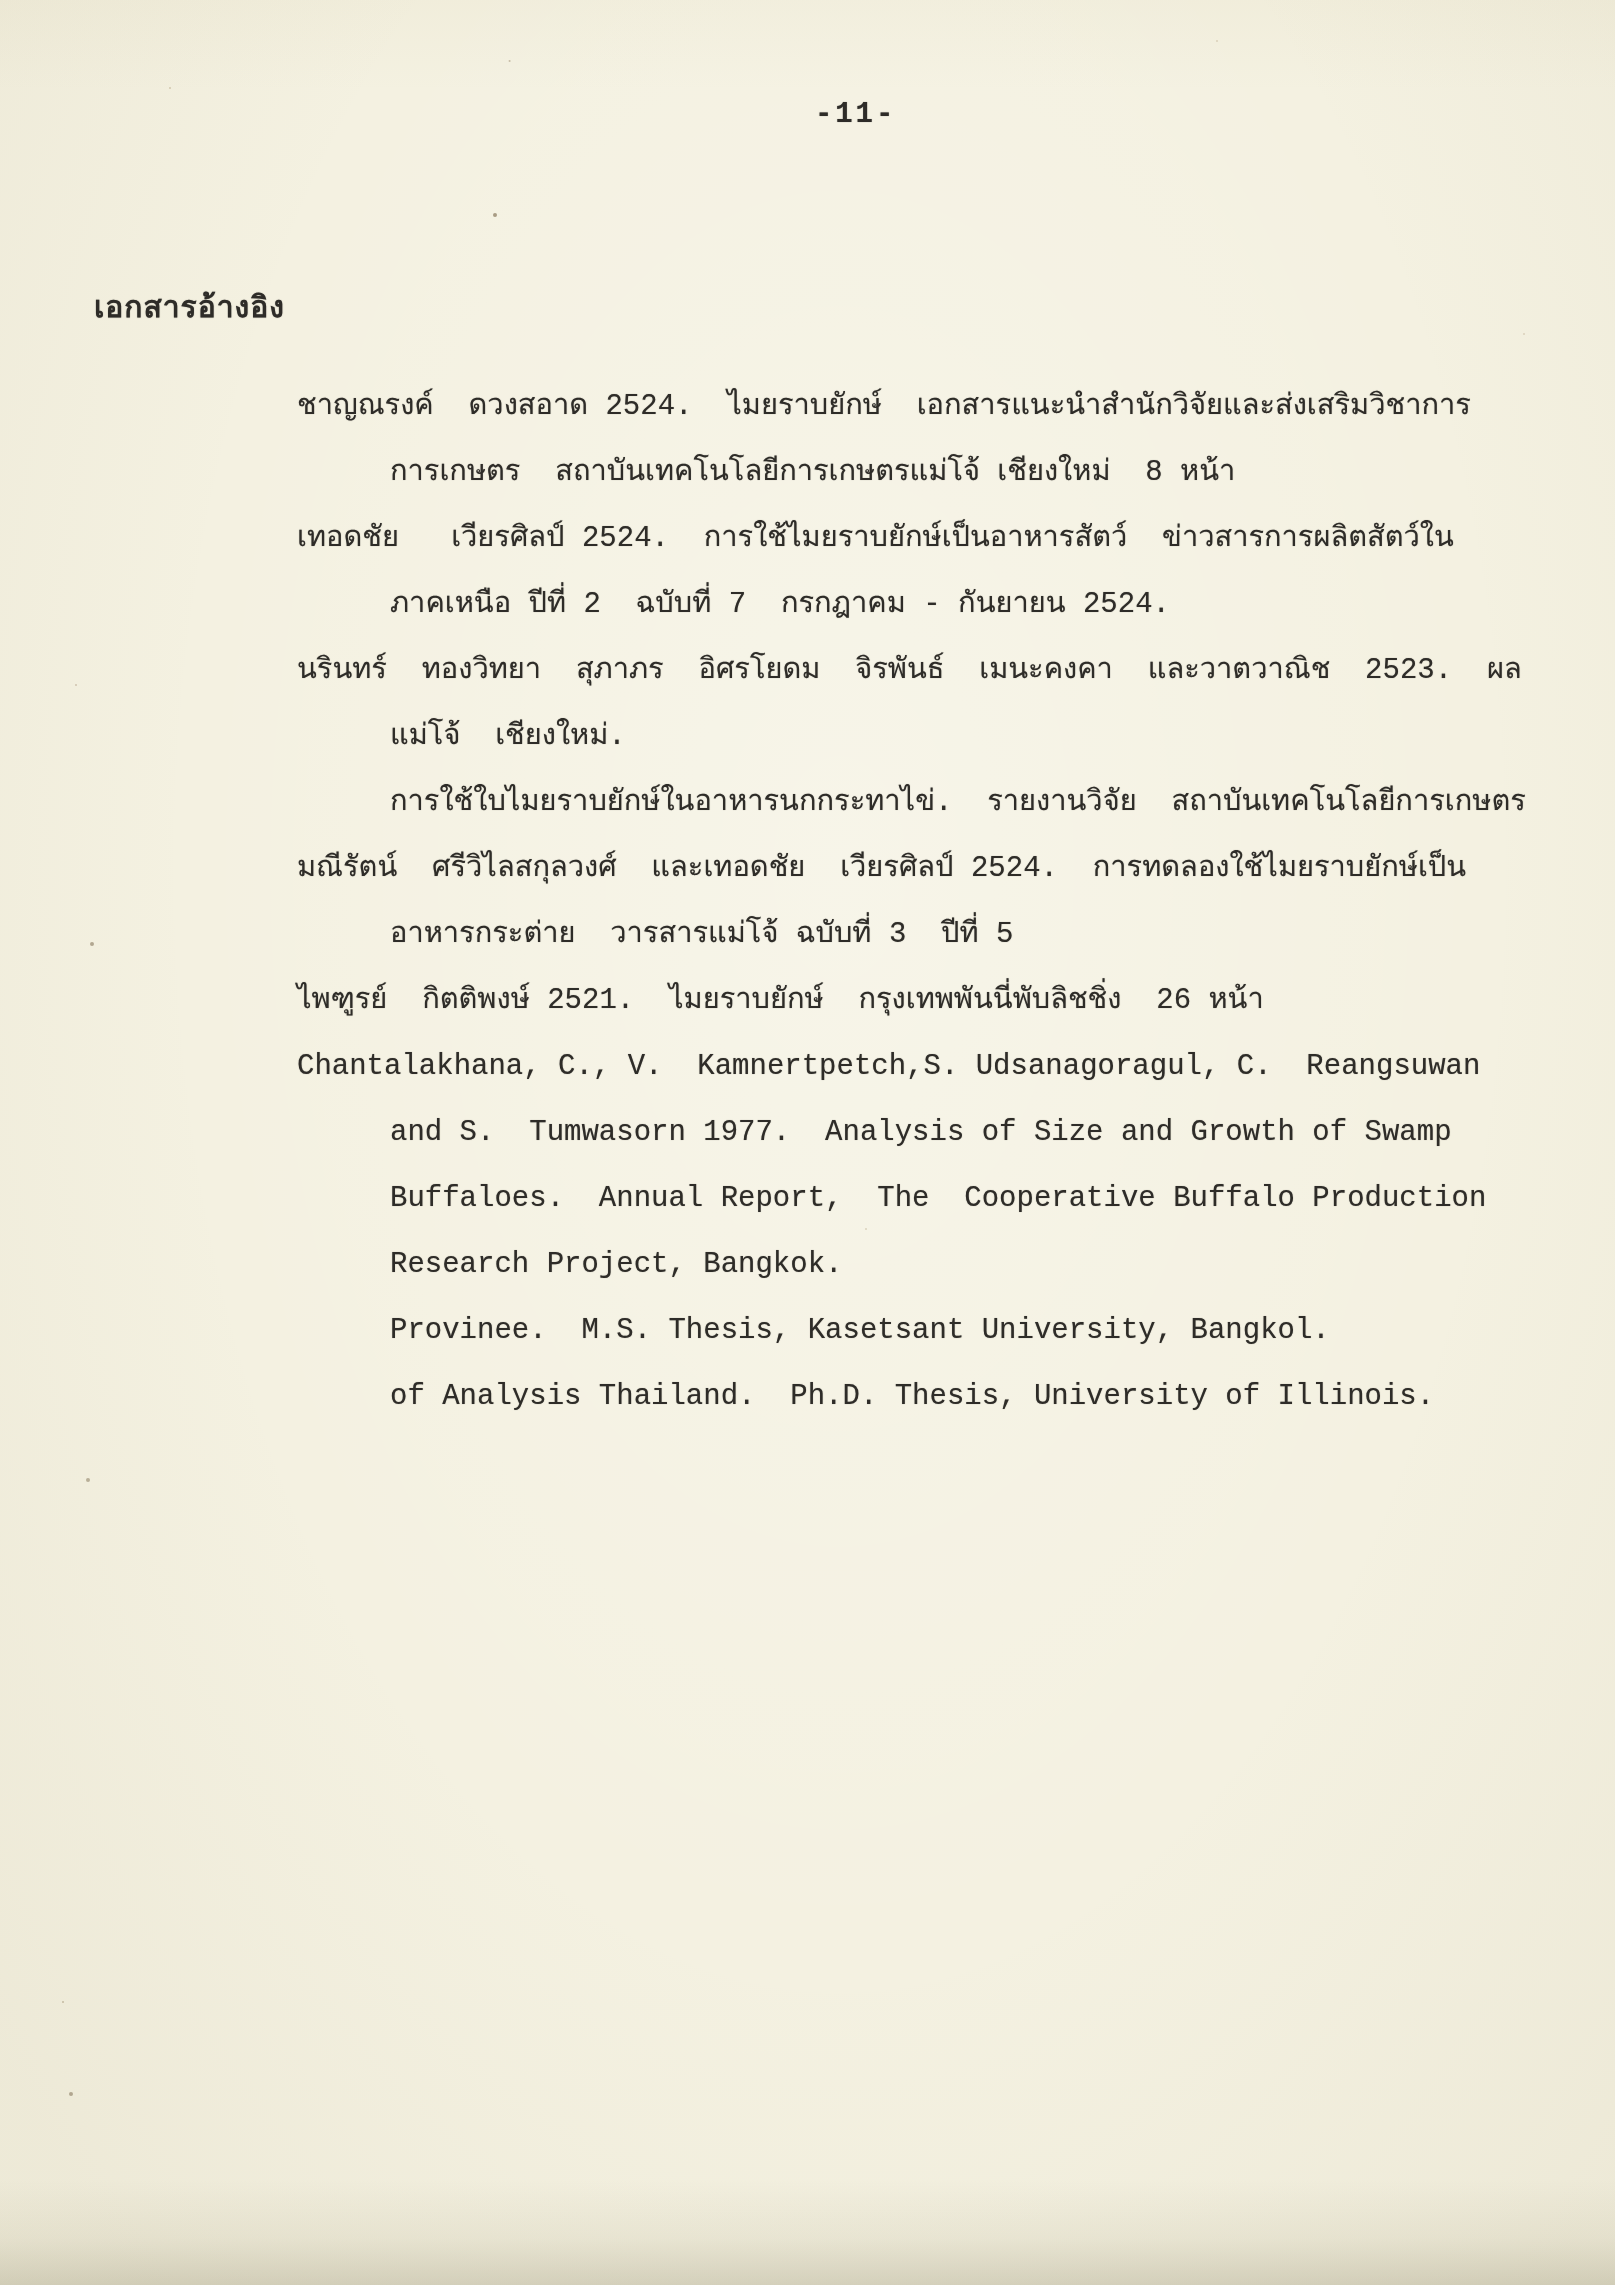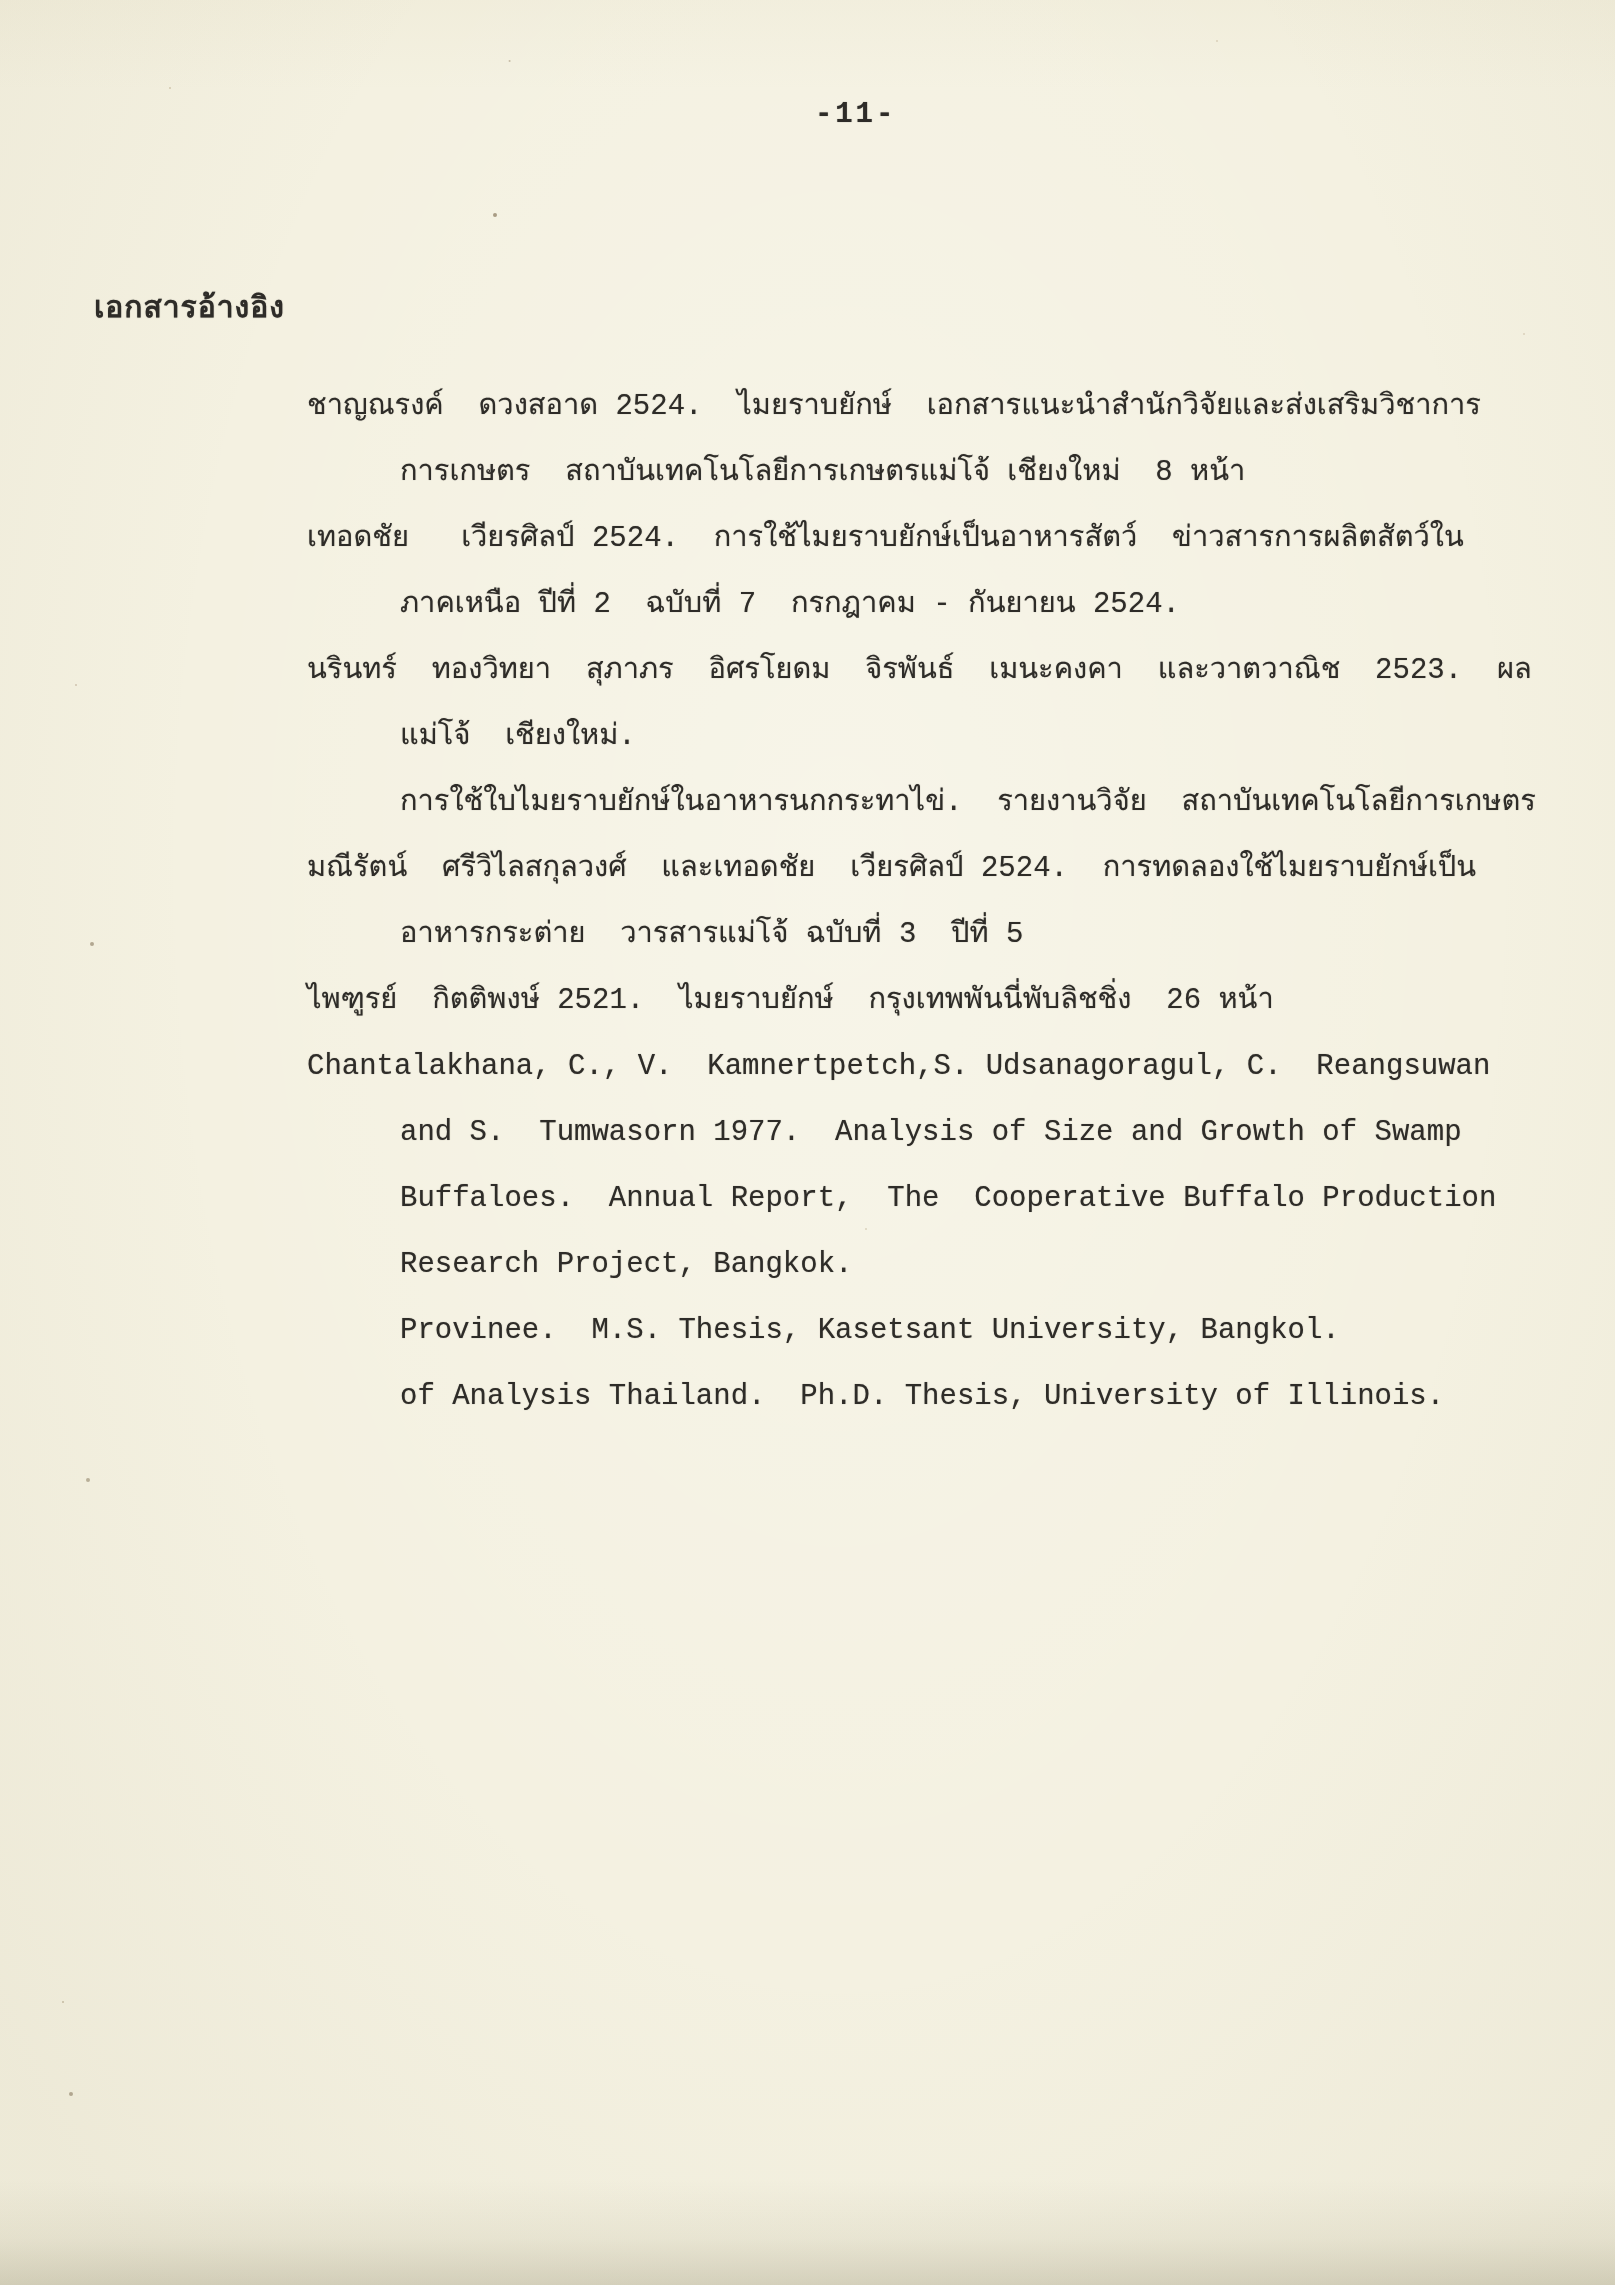--- a/index.html
+++ b/index.html
@@ -56,21 +56,20 @@
     letter-spacing: 1px;
     text-shadow: 0 0 1px rgba(46,44,40,0.55);
   }
   .refs {
     position: absolute;
     top: 374px;
     left: 297px;
     width: 1268px;
     font-size: 29px;
     text-shadow: 0 0 1px rgba(46,44,40,0.45);
-    margin-left: 10px;
   }
   .line {
     height: 66px;
     line-height: 66px;
     white-space: pre;
   }
   .line.cont {
     padding-left: 93px;
   }
   

